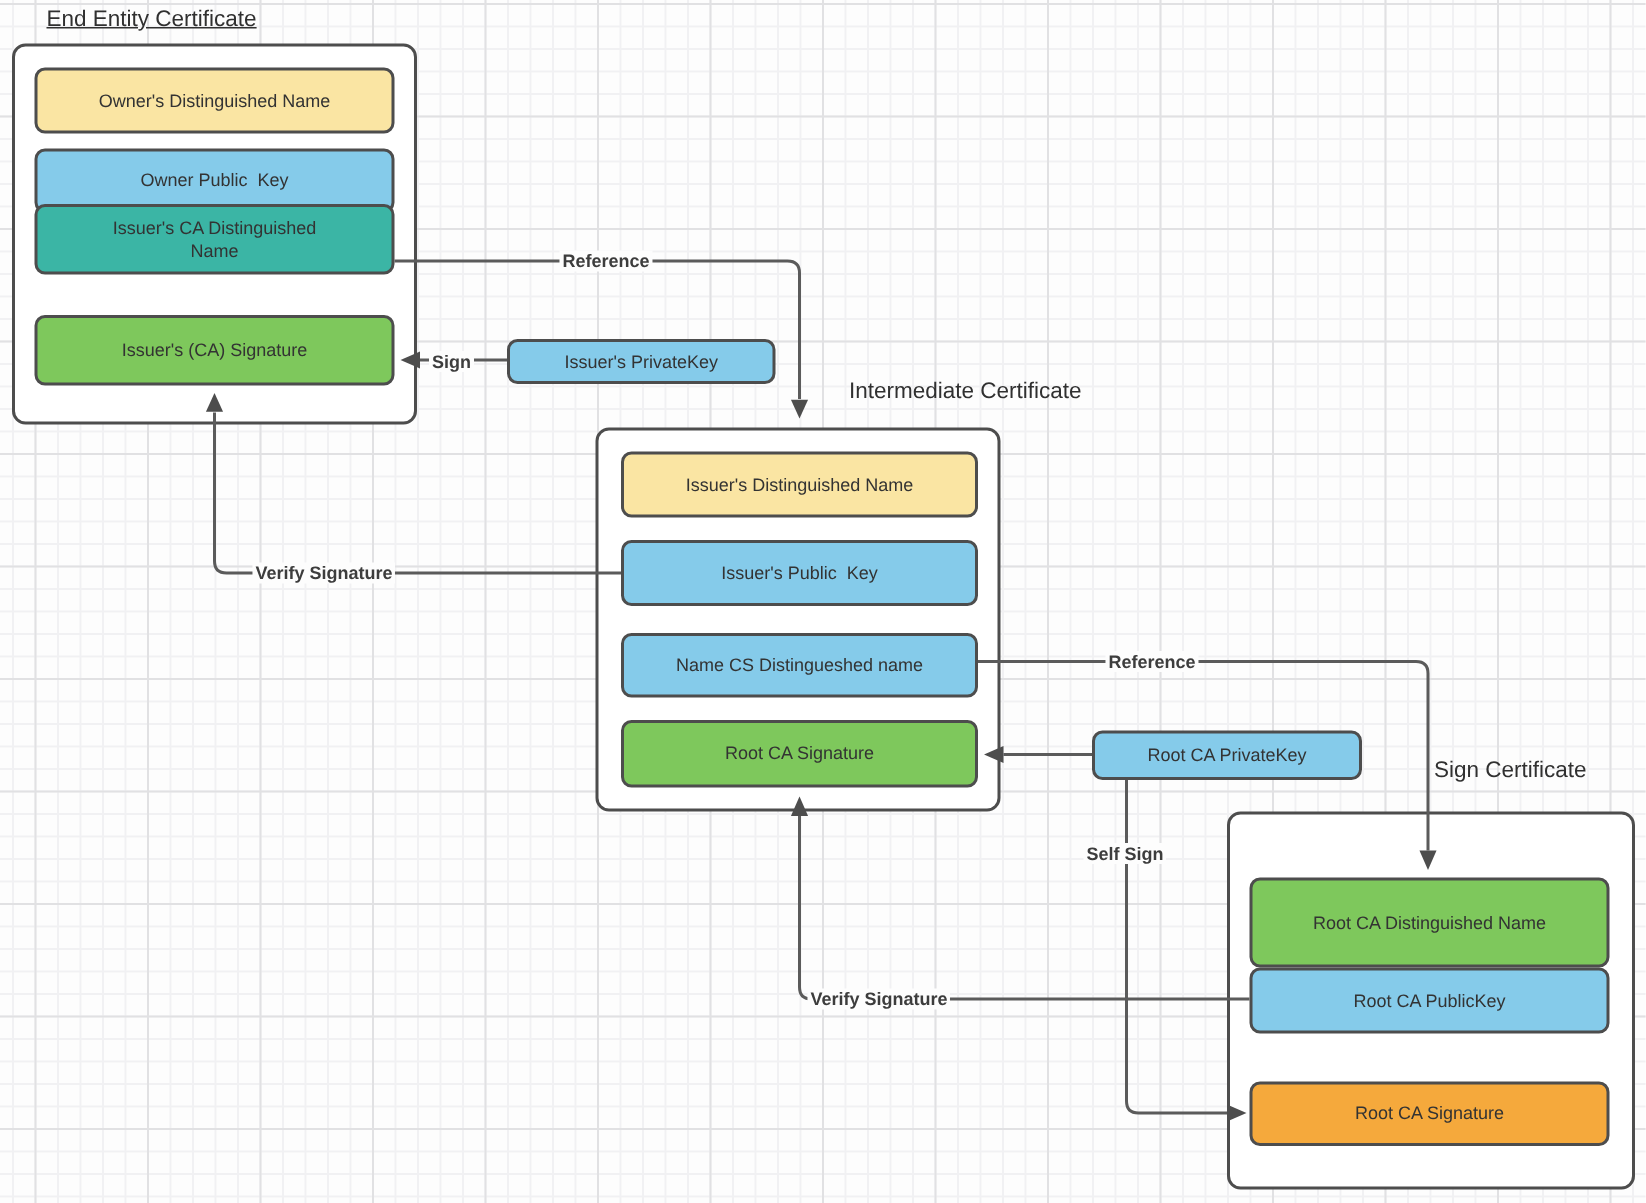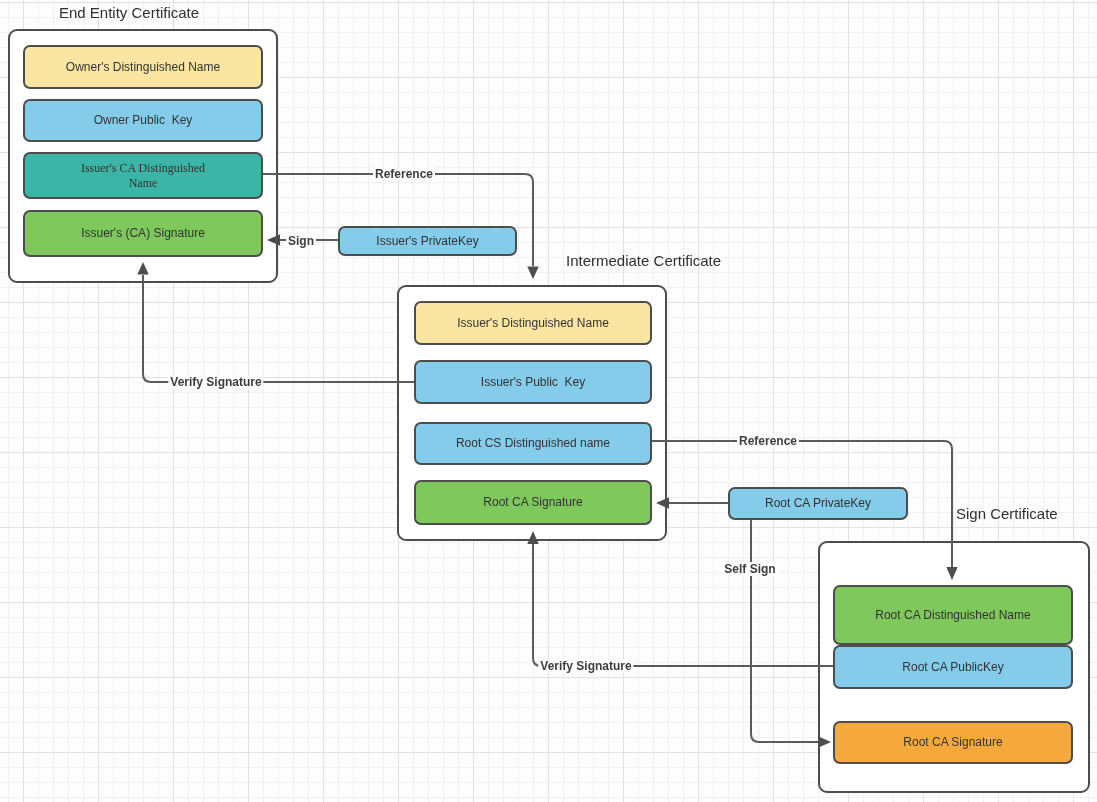--- a/index.html
+++ b/index.html
@@ -78,37 +78,37 @@
     padding: 0 2px;
     white-space: nowrap;
     z-index: 4;
   }
 </style>
 </head>
 <body>
 
 <div id="canvas">
 
-  <div class="cert-title" style="left:59px; top:4px;">End Entity Certificate</div>
+  <div class="cert-title" style="left:31px; top:4px;text-decoration:underline;">End Entity Certificate</div>
   <div class="cert-title" style="left:566px; top:252px;">Intermediate Certificate</div>
   <div class="cert-title" style="left:956px; top:505px;">Sign Certificate</div>
 
   <div class="cert-container" style="left:8px; top:29px; width:270px; height:254px;"></div>
   <div class="cert-container" style="left:397px; top:285px; width:270px; height:256px;"></div>
   <div class="cert-container" style="left:818px; top:541px; width:272px; height:252px;"></div>
 
   <div class="field" style="left: 23px; top: 45px; width: 240px; height: 44px; background-color: rgb(250, 229, 163);">Owner's Distinguished Name</div>
   <div class="field" style="left: 23px; top: 99px; width: 240px; height: 43px; background-color: rgb(133, 203, 234);">Owner Public  Key</div>
-  <div class="field" style="left: 23px; top: 152px; width: 240px; height: 47px; background-color: rgb(59, 181, 165); font-family: Liberation Serif, serif;">Issuer's CA Distinguished
+  <div class="field" style="left: 23px; top: 136px; width: 240px; height: 47px; background-color: rgb(59, 181, 165);">Issuer's CA Distinguished
 Name</div>
   <div class="field" style="left: 414px; top: 301px; width: 238px; height: 44px; background-color: rgb(250, 229, 163);">Issuer's Distinguished Name</div>
 
   <div class="field" style="left: 23px; top: 210px; width: 240px; height: 47px; background-color: rgb(126, 200, 92);">Issuer's (CA) Signature</div>
   <div class="field" style="left: 414px; top: 360px; width: 238px; height: 44px; background-color: rgb(133, 203, 234);">Issuer's Public  Key</div>
-  <div class="field" style="left: 414px; top: 422px; width: 238px; height: 43px; background-color: rgb(133, 203, 234);">Root CS Distinguished name</div>
+  <div class="field" style="left: 414px; top: 422px; width: 238px; height: 43px; background-color: rgb(133, 203, 234);">Name CS Distingueshed name</div>
   <div class="field" style="left: 414px; top: 480px; width: 238px; height: 45px; background-color: rgb(126, 200, 92);">Root CA Signature</div>
 
   <div class="field" style="left: 833px; top: 585px; width: 240px; height: 60px; background-color: rgb(126, 200, 92);">Root CA Distinguished Name</div>
   <div class="field" style="left: 833px; top: 645px; width: 240px; height: 44px; background-color: rgb(133, 203, 234);">Root CA PublicKey</div>
   <div class="field" style="left: 833px; top: 721px; width: 240px; height: 43px; background-color: rgb(245, 169, 60);">Root CA Signature</div>
 
   <div class="key-box" style="left: 338px; top: 226px; width: 179px; height: 30px; background-color: rgb(133, 203, 234);">Issuer's PrivateKey</div>
   <div class="key-box" style="left: 728px; top: 487px; width: 180px; height: 33px; background-color: rgb(133, 203, 234);">Root CA PrivateKey</div>
 
   <svg id="edges" width="1097" height="802" viewBox="0 0 1097 802">

